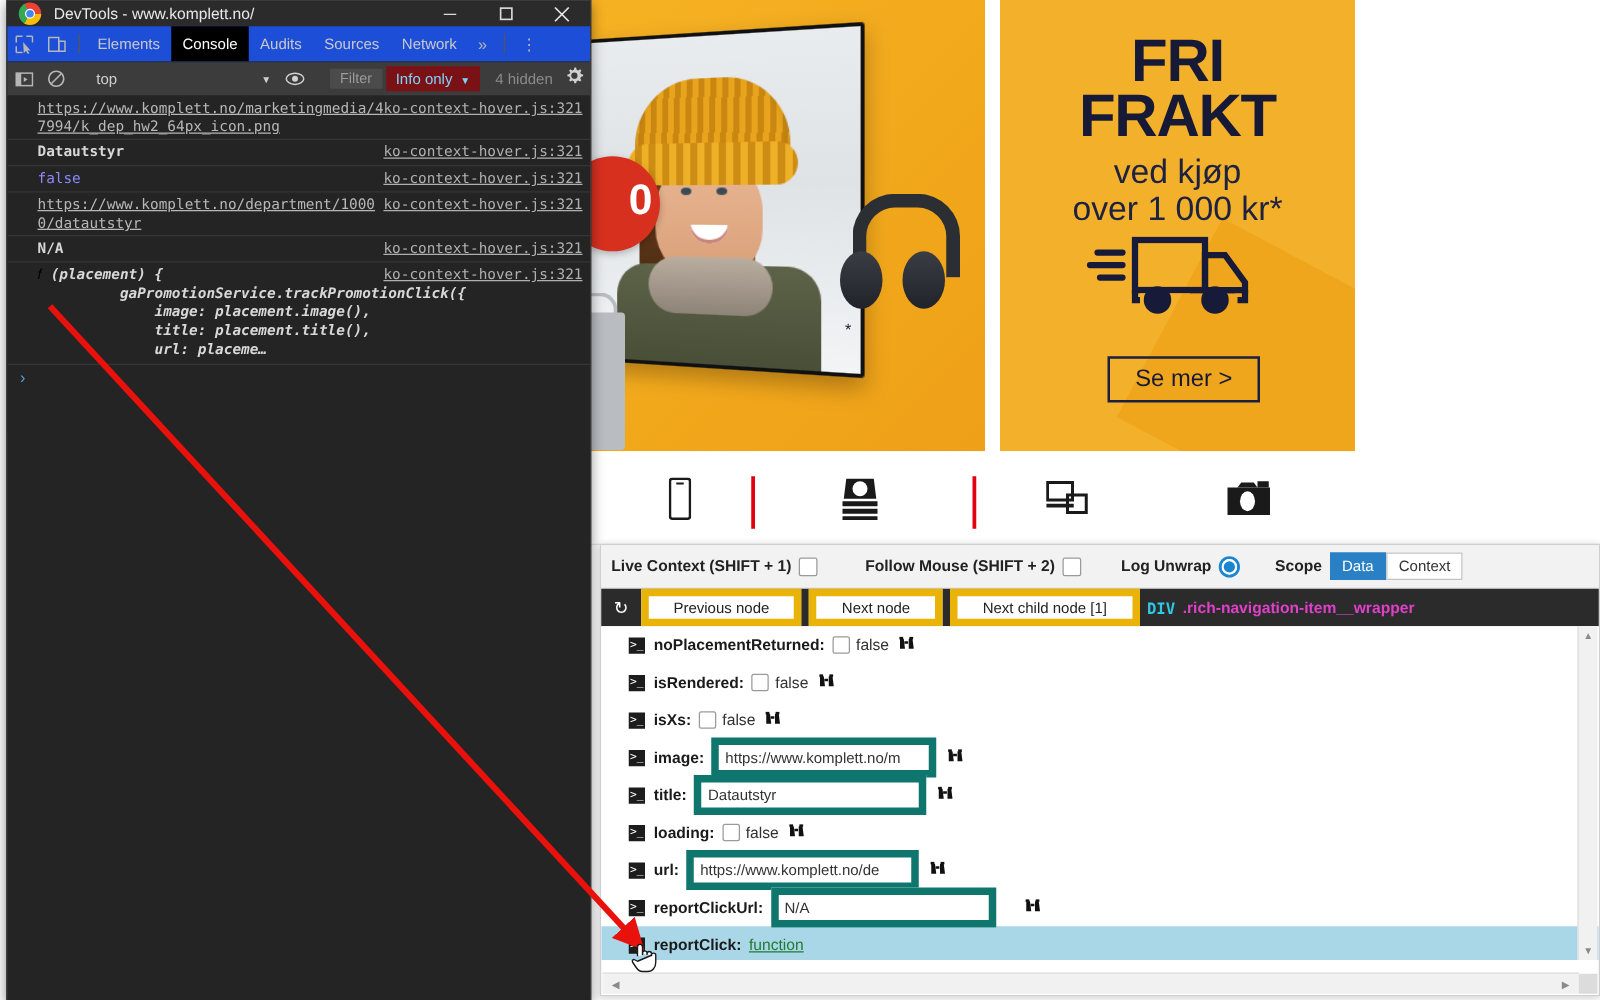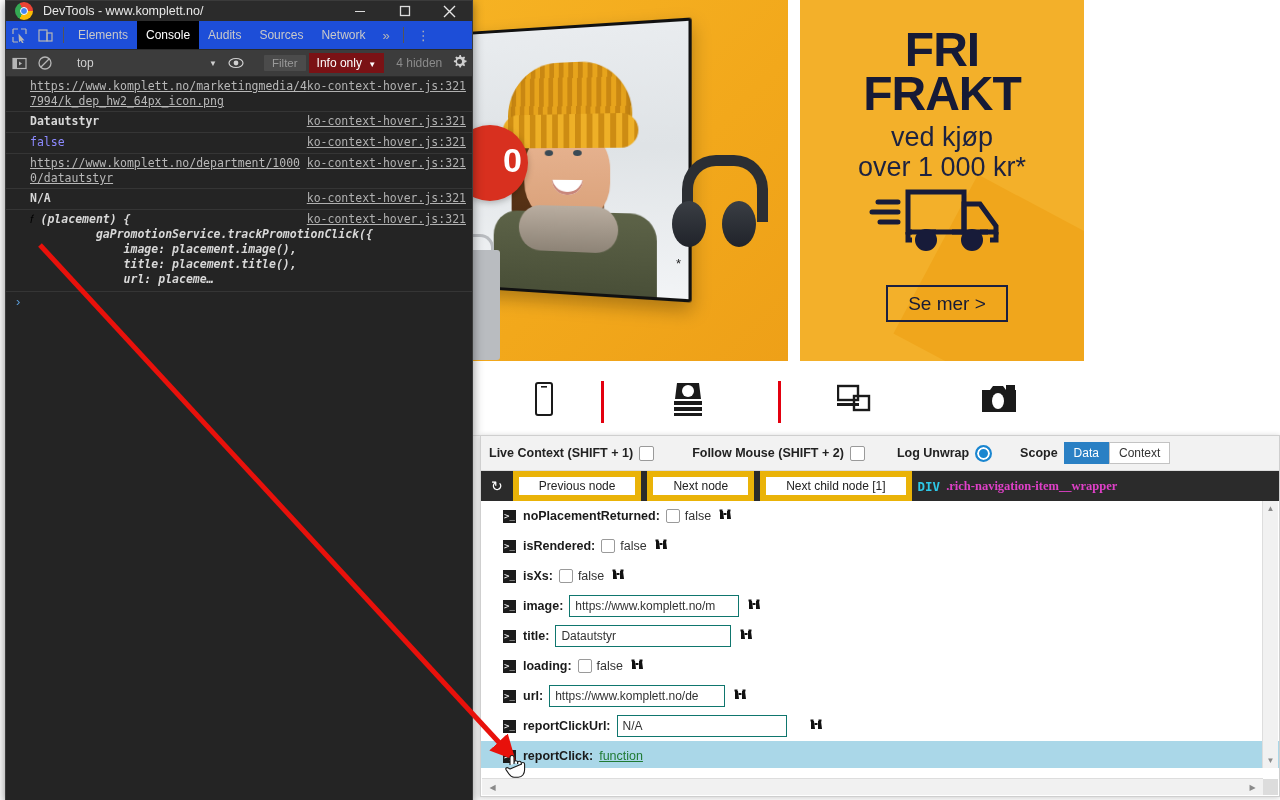--- a/index.html
+++ b/index.html
@@ -92,21 +92,21 @@
   .ic-btn{width:26px;display:flex;align-items:center;justify-content:center;color:#b6b6b6;}
   .tabsep{width:1px;background:#555;margin:6px 5px;}
   .dt-tab{padding:0 9px;display:flex;align-items:center;color:#c9c9c9;font-size:12px;}
   .dt-tab.active{background:#000;color:#fff;}
   .dt-more{padding:0 8px;display:flex;align-items:center;color:#b6b6b6;font-size:13px;}
   #dt-toolbar{height:26px;background:#3c3c3c;display:flex;align-items:center;
     border-bottom:1px solid #2b2b2b;gap:0px;}
   #ctx-select{display:flex;align-items:center;color:#cfcfcf;font-size:12px;width:140px;padding-left:8px;
     justify-content:space-between;padding-right:6px;}
   #filter-box{background:#4b4b4b;color:#9a9a9a;font-size:11.5px;padding:2px 8px;margin-left:4px;border-radius:1px;}
-  #level-box{background:#7a1215;color:#ffffff;font-size:12px;padding:3px 8px;margin-left:3px;}
+  #level-box{background:#7a1215;color:#7dd3fc;font-size:12px;padding:3px 8px;margin-left:3px;}
   #hidden-label{color:#8b8b8b;font-size:12px;margin-left:12px;}
   #gear{margin-left:10px;color:#d0d0d0;}
 
   #console-body{background:#242424;height:268px;overflow:hidden;}
   .c-row{border-bottom:1px solid #353535;padding:2px 0 2px 24px;font-family:"DejaVu Sans Mono",monospace;
     font-size:11.5px;position:relative;min-height:16px;}
   .c-msg{color:#d8d8d8;display:inline-block;max-width:280px;word-break:break-all;line-height:15px;vertical-align:top;}
   .c-msg.link{color:#b8b8b8;text-decoration:underline;}
   .c-msg.kw{color:#8d8aff;}
   .c-msg.fn{color:#d8d8d8;font-style:italic;font-weight:bold;}
@@ -123,30 +123,30 @@
   .ko-lbl{font-weight:bold;margin-right:6px;text-align:right;}
   .ko-check{width:13px;height:13px;border:1px solid #9a9a9a;background:#fff;border-radius:2px;display:inline-block;}
   .ko-radio{width:13px;height:13px;border-radius:50%;background:#1a86d0;border:2px solid #1a86d0;
     box-shadow:inset 0 0 0 2px #fff;display:inline-block;}
   .ko-seg{border:1px solid #c3c3c3;background:#fff;font-size:12px;padding:3px 9px;color:#333;}
   .ko-seg.on{background:#2a80c4;color:#fff;border-color:#2a80c4;}
   #ko-nav{height:30px;background:#2b2b2b;display:flex;align-items:center;padding:0 6px;gap:6px;}
   .ko-btn{background:#fff;border:6px solid #eab308;font-size:12px;padding:2px 20px;color:#222;}
   #ko-refresh{color:#fff;font-size:14px;padding:0 4px;}
   .ko-tag{color:#2ec8e8;font-size:12.5px;font-weight:bold;font-family:"DejaVu Sans Mono",monospace;}
-  .ko-sel{color:#e040c8;font-size:12.5px;font-weight:bold;font-family:Liberation Serif, serif;}
+  .ko-sel{color:#e040c8;font-size:12.5px;font-weight:bold;font-family:Liberation Sans, sans-serif;}
   #ko-list{position:absolute;left:0;right:0;top:65px;bottom:28px;background:#fff;overflow:hidden;}
   .kr{height:30px;display:flex;align-items:center;padding-left:22px;font-size:12.5px;color:#1a1a1a;}
   .kr.sel{background:#aad7e8;}
   .kterm{width:13px;height:13px;background:#1c1c1c;color:#fff;font-size:9px;line-height:13px;
     text-align:center;margin-right:7px;flex:none;font-family:"DejaVu Sans Mono",monospace;}
   .kname{font-weight:bold;margin-right:6px;}
   .kchk{width:12px;height:12px;border:1px solid #9a9a9a;background:#fff;border-radius:2px;margin-right:5px;}
   .kval{color:#333;margin-right:7px;}
-  .kinput{border:1px solid #0f766e;background:#fff;font-size:12px;padding:3px 5px;color:#333;
+  .kinput{border:6px solid #0f766e;background:#fff;font-size:12px;padding:3px 5px;color:#333;
     font-family:"Liberation Sans",sans-serif;height:14px;line-height:14px;overflow:hidden;white-space:nowrap;}
   .kfn{color:#1f7a33;text-decoration:underline;font-size:12.5px;}
   .binoc{font-size:12px;color:#111;}
   #ko-vscroll{position:absolute;right:1px;top:65px;bottom:28px;width:15px;background:#f1f1f1;
     border-left:1px solid #ddd;}
   .sb-arrow{width:15px;height:15px;display:flex;align-items:center;justify-content:center;color:#8a8a8a;font-size:8px;}
   #ko-hscroll{position:absolute;left:1px;right:16px;bottom:1px;height:16px;background:#f1f1f1;
     border-top:1px solid #ddd;display:flex;align-items:center;justify-content:space-between;padding:0 3px;}
   #ko-corner{position:absolute;right:1px;bottom:1px;width:15px;height:16px;background:#dcdcdc;}
 

